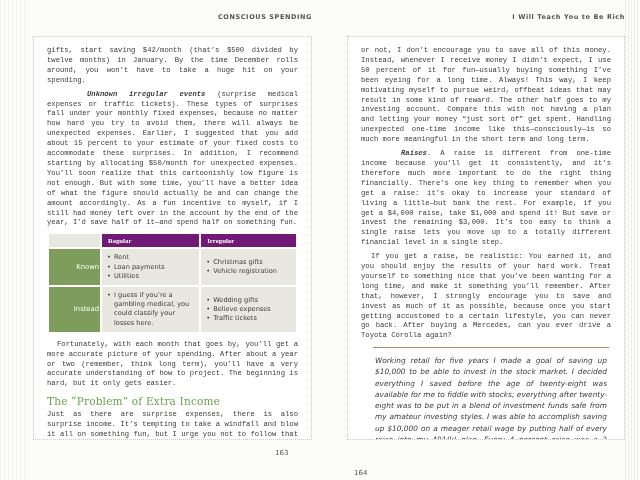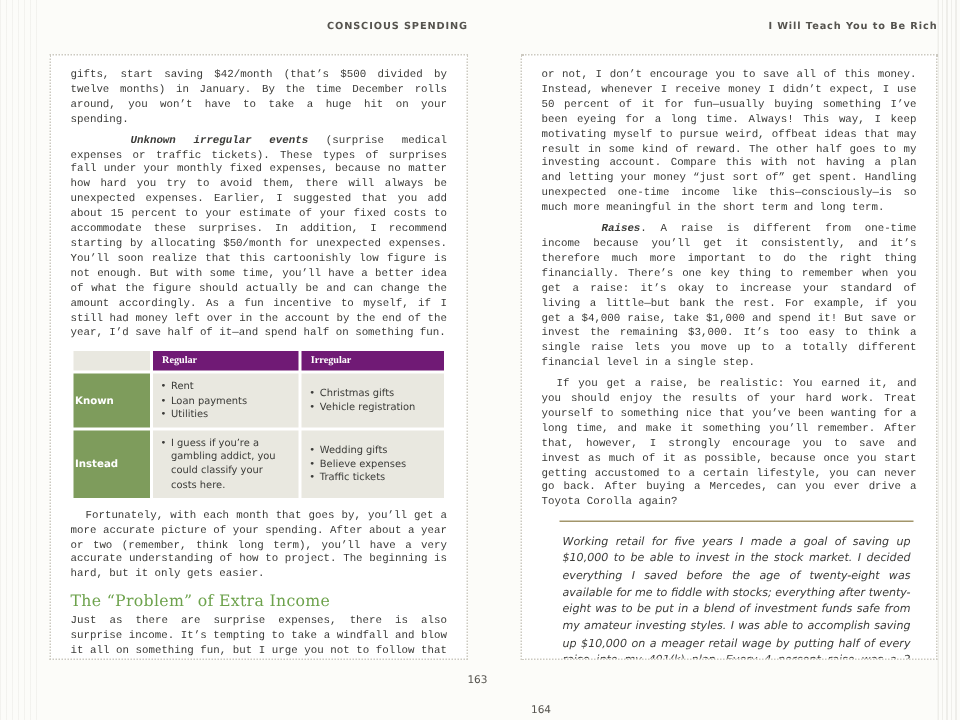--- a/index.html
+++ b/index.html
@@ -46,42 +46,42 @@
   table.exp col.c0 { width:21%; }
   table.exp col.c1 { width:40%; }
   table.exp col.c2 { width:39%; }
   .exp td { box-sizing:border-box; }
   .exp .head {
     background:#701a75; color:#ffffff; font-weight:bold;
     font-size:6.8px; padding:3px 6px; text-align:left;font-family:Liberation Serif, serif;
   }
   .exp .corner { background:#e9e8e0; }
   .exp .rowlabel {
-    background:#7e9c5c; color:#ffffff; font-weight:bold;
-    font-size:6.8px; text-align:left; vertical-align:middle;
+    background:#7e9c5c; color:#ffffff; font-weight:normal;
+    font-size:6.8px; text-align:right; vertical-align:middle;
   }
   .exp .cell {
     background:#e9e8e0; padding:4px 5px; vertical-align:middle;
   }
   .bullet { display:flex; font-size:6.6px; line-height:9.2px; }
   .bullet .dot { flex:none; width:7px; }
   .quote-block { margin:6px 2px 0 12px; }
   .rule { border:none; border-top:1px solid #a2956a; margin:6px 0 0 0; }
   .quote {
     font-style:italic; font-size:7.4px; line-height:11.2px;
     text-align:justify; margin:7px 2px 3px 2px;
   }
   .attribution {
     font-weight:bold; font-size:6.8px;
     letter-spacing:0.4px; margin:1px 2px 6px 0;
   }
   .folio {
     position:absolute; top:449px; font-size:7px; color:#55534e;
   }
-  .folio-left  { left:305px; width:20px; text-align:right; }
+  .folio-left  { left:275px; width:20px; text-align:left; }
   .folio-right { left:354px;margin-top:20px; }
 </style>
 </head>
 <body>
 
 <div class="edge-left"></div>
 <div class="edge-right"></div>
 
 <div class="running-head rh-left">CONSCIOUS SPENDING</div>
 <div class="running-head rh-right">I Will Teach You to Be Rich</div>
@@ -128,21 +128,21 @@
               <span class="dot">•</span>
               <span>Vehicle registration</span>
             </div>
         </td>
       </tr>
       <tr>
         <td class="rowlabel">Instead</td>
         <td class="cell">
           <div class="bullet">
               <span class="dot">•</span>
-              <span>I guess if you’re a gambling addict, you could classify your costs here.</span>
+              <span>I guess if you’re a gambling medical, you could classify your losses here.</span>
             </div>
         </td>
         <td class="cell">
           <div class="bullet">
               <span class="dot">•</span>
               <span>Wedding gifts</span>
             </div>
           <div class="bullet">
               <span class="dot">•</span>
               <span>Believe expenses</span>

